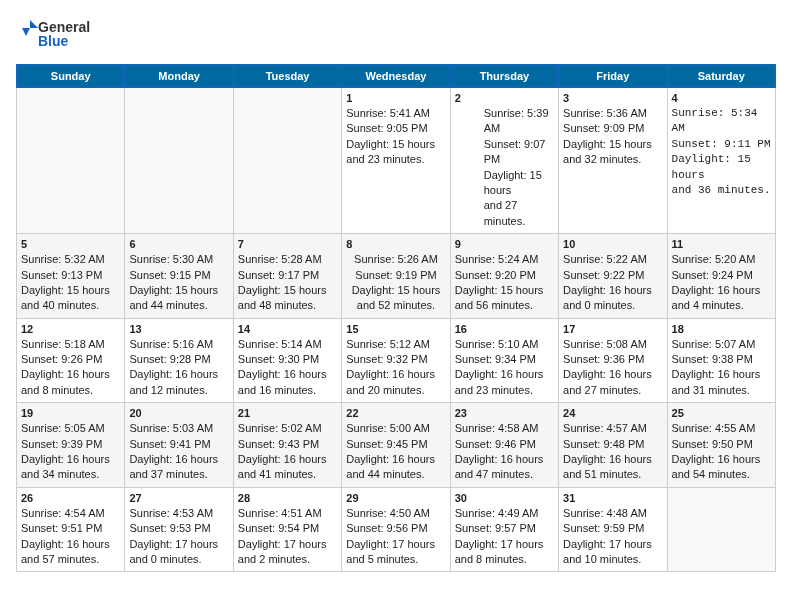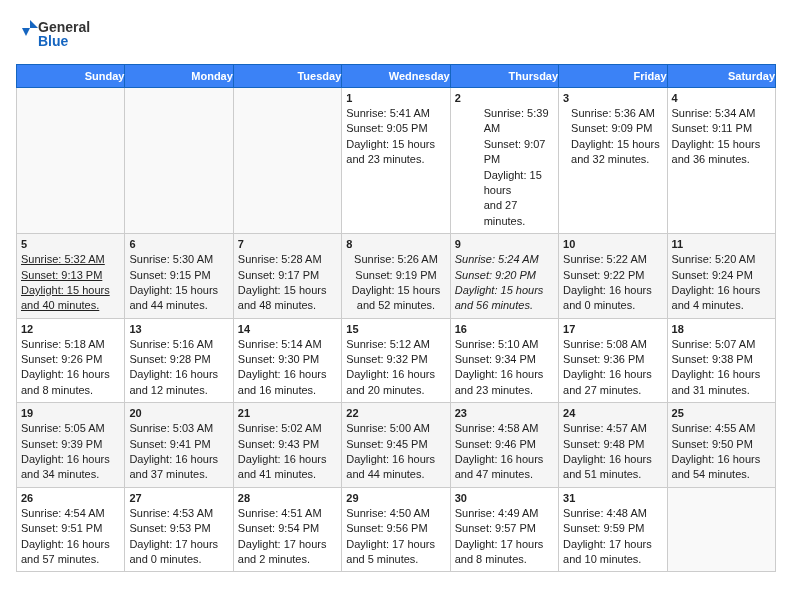--- a/index.html
+++ b/index.html
@@ -32,26 +32,26 @@
     .title-location {
       font-size: 16px;
       color: #444;
     }
     table {
       width: 100%;
       border-collapse: collapse;
       table-layout: fixed;
     }
     thead th {
-      background-color: #3b82f6;
+      background-color: #0369a1;
       color: #fff;
       font-size: 11px;
       font-weight: bold;
-      padding: 5px 0;
-      text-align: right;
+      padding: 5px 8px;
+      text-align: center;
       border: 1px solid #1565c0;
     }
     tbody td {
       border: 1px solid #ccc;
       vertical-align: top;
       padding: 4px 4px;
       font-size: 9.5px;
       color: #222;
       height: 80px;
       background: #fff;
@@ -116,37 +116,37 @@
         </td>
         <td>
           <div class="day-number">2</div>
           <div class="day-info" style="white-space: pre-line; margin-left: 29px;">Sunrise: 5:39 AM
 Sunset: 9:07 PM
 Daylight: 15 hours
 and 27 minutes.</div>
         </td>
         <td>
           <div class="day-number">3</div>
-          <div class="day-info" style="white-space: pre-line; margin-left: 8px;">Sunrise: 5:36 AM
+          <div class="day-info" style="white-space: pre-line;">Sunrise: 5:36 AM
 Sunset: 9:09 PM
 Daylight: 15 hours
 and 32 minutes.</div>
         </td>
         <td>
           <div class="day-number">4</div>
-          <div class="day-info" style="white-space: pre-line;">Sunrise: 5:34 AM
+          <div class="day-info" style="white-space: pre-line; font-family: Liberation Mono, monospace;">Sunrise: 5:34 AM
 Sunset: 9:11 PM
 Daylight: 15 hours
 and 36 minutes.</div>
         </td>
       </tr>
       <tr>
         <td>
           <div class="day-number">5</div>
-          <div class="day-info" style="white-space: pre-line; text-decoration: underline;">Sunrise: 5:32 AM
+          <div class="day-info" style="white-space: pre-line;">Sunrise: 5:32 AM
 Sunset: 9:13 PM
 Daylight: 15 hours
 and 40 minutes.</div>
         </td>
         <td>
           <div class="day-number">6</div>
           <div class="day-info" style="white-space: pre-line;">Sunrise: 5:30 AM
 Sunset: 9:15 PM
 Daylight: 15 hours
 and 44 minutes.</div>
@@ -160,21 +160,21 @@
         </td>
         <td>
           <div class="day-number">8</div>
           <div class="day-info" style="white-space: pre-line; text-align: center;">Sunrise: 5:26 AM
 Sunset: 9:19 PM
 Daylight: 15 hours
 and 52 minutes.</div>
         </td>
         <td>
           <div class="day-number">9</div>
-          <div class="day-info" style="white-space: pre-line; font-style: italic;">Sunrise: 5:24 AM
+          <div class="day-info" style="white-space: pre-line;">Sunrise: 5:24 AM
 Sunset: 9:20 PM
 Daylight: 15 hours
 and 56 minutes.</div>
         </td>
         <td>
           <div class="day-number">10</div>
           <div class="day-info" style="white-space: pre-line;">Sunrise: 5:22 AM
 Sunset: 9:22 PM
 Daylight: 16 hours
 and 0 minutes.</div>

